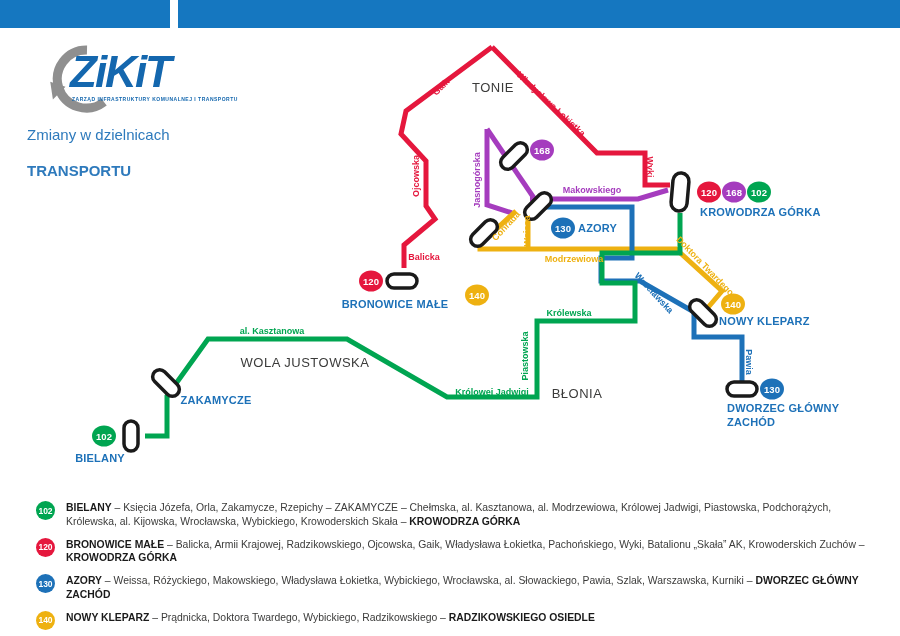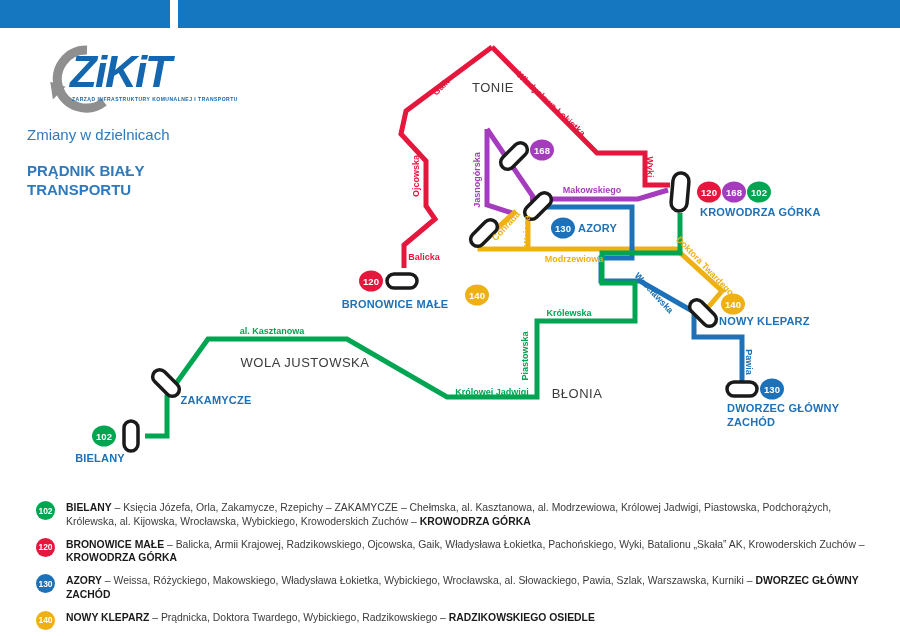--- a/index.html
+++ b/index.html
@@ -64,21 +64,20 @@
     <svg width="100" height="72" viewBox="0 0 100 72">
       <path d="M57,6 A29,29 0 1 0 74,58" fill="none" stroke="#8f8f8f" stroke-width="9"></path>
       <polygon points="18,40 34,40 26,56" fill="#8f8f8f" transform="rotate(18 26 46)"></polygon>
     </svg>
     <div class="logo-text">ZiKiT</div>
     <div class="logo-tag">ZARZĄD INFRASTRUKTURY KOMUNALNEJ I TRANSPORTU</div>
   </div>
 
   <div class="titleblock">
     <div class="t-sub">Zmiany w dzielnicach</div>
-    <div class="t-d">PRĄDNIK BIAŁY</div>
     <div class="t-d">TRANSPORTU</div>
   </div>
 
   <svg class="routes" width="900" height="500" viewBox="0 0 900 500">
 
     <polyline points="492,47 406,111 401,134 426,161 426,206 435,219 404,245 404,268" fill="none" style="stroke:var(--red)" stroke-width="5"></polyline>
     <polyline points="492,47 597,153 645,153 645,185 670,185" fill="none" style="stroke:var(--red)" stroke-width="5"></polyline>
 
     <polyline points="487,129 487,205 512,213" fill="none" style="stroke:var(--purple)" stroke-width="5"></polyline>
     <polyline points="487,129 536,201" fill="none" style="stroke:var(--purple)" stroke-width="5"></polyline>
@@ -144,21 +143,21 @@
   <div class="badge c-blue" style="left:563px;top:228px">130</div>
   <div class="badge c-red" style="left:371px;top:281px">120</div>
   <div class="badge c-yellow" style="left:477px;top:295px">140</div>
   <div class="badge c-yellow" style="left:733px;top:304px">140</div>
   <div class="badge c-blue" style="left:772px;top:389px">130</div>
   <div class="badge c-green" style="left:104px;top:436px">102</div>
 
   <div class="legend">
     <div class="lg-row">
       <span class="lg-badge c-green">102</span>
-      <p class="lg-text"><span class="lg-name">BIELANY</span><span> – Księcia Józefa, Orla, Zakamycze, Rzepichy – ZAKAMYCZE – Chełmska, al. Kasztanowa, al. Modrzewiowa, Królowej Jadwigi, Piastowska, Podchorążych, Królewska, al. Kijowska, Wrocławska, Wybickiego, Krowoderskich Zuchów – </span><span class="lg-end">KROWODRZA GÓRKA</span></p>
+      <p class="lg-text"><span class="lg-name">BIELANY</span><span> – Księcia Józefa, Orla, Zakamycze, Rzepichy – ZAKAMYCZE – Chełmska, al. Kasztanowa, al. Modrzewiowa, Królowej Jadwigi, Piastowska, Podchorążych, Królewska, al. Kijowska, Wrocławska, Wybickiego, Krowoderskich Skała – </span><span class="lg-end">KROWODRZA GÓRKA</span></p>
     </div>
     <div class="lg-row">
       <span class="lg-badge c-red">120</span>
       <p class="lg-text"><span class="lg-name">BRONOWICE MAŁE</span><span> – Balicka, Armii Krajowej, Radzikowskiego, Ojcowska, Gaik, Władysława Łokietka, Pachońskiego, Wyki, Batalionu „Skała” AK, Krowoderskich Zuchów – </span><span class="lg-end">KROWODRZA GÓRKA</span></p>
     </div>
     <div class="lg-row">
       <span class="lg-badge c-blue">130</span>
       <p class="lg-text"><span class="lg-name">AZORY</span><span> – Weissa, Różyckiego, Makowskiego, Władysława Łokietka, Wybickiego, Wrocławska, al. Słowackiego, Pawia, Szlak, Warszawska, Kurniki – </span><span class="lg-end">DWORZEC GŁÓWNY ZACHÓD</span></p>
     </div>
     <div class="lg-row">

